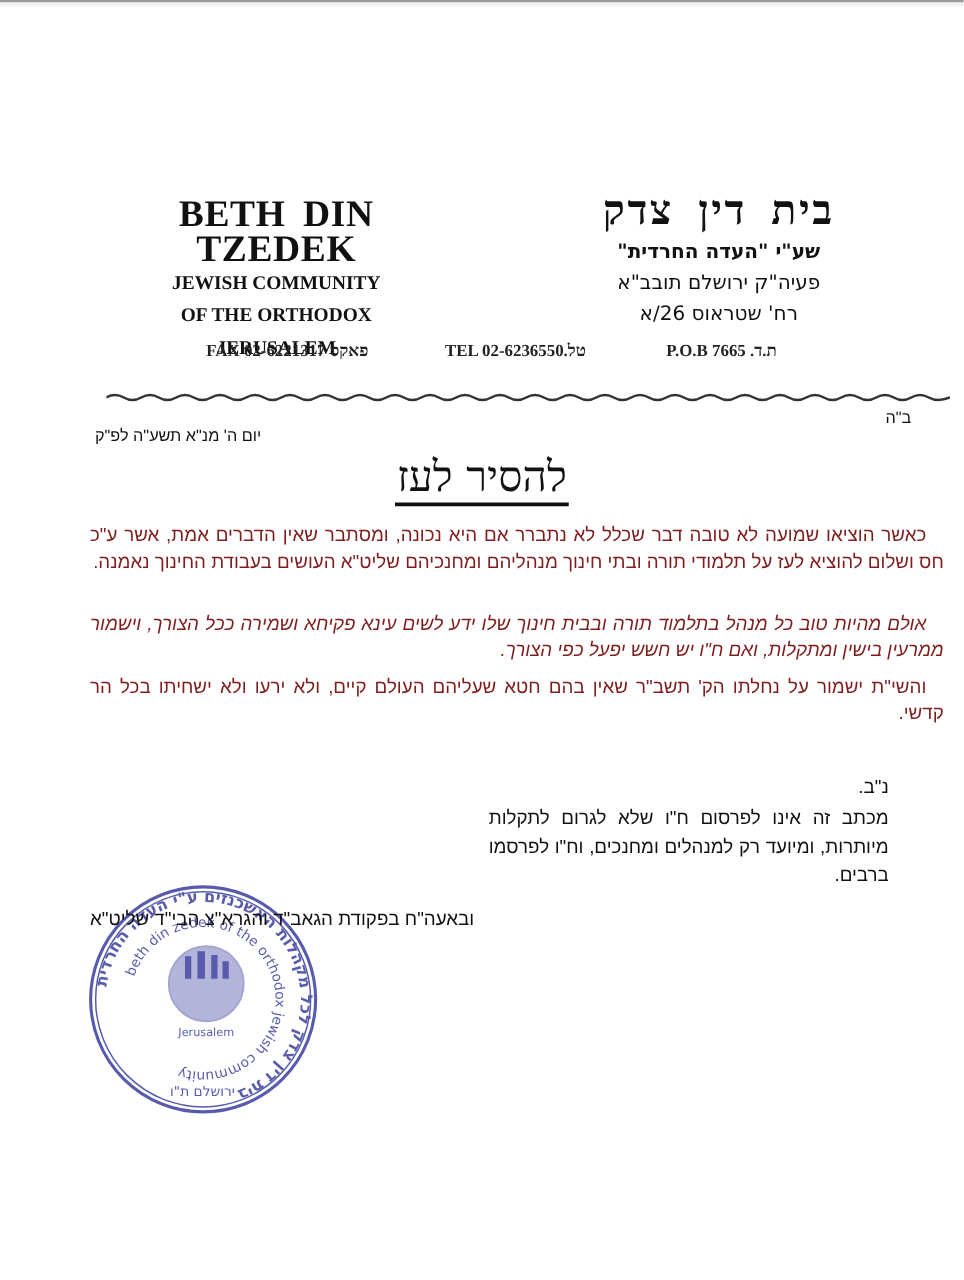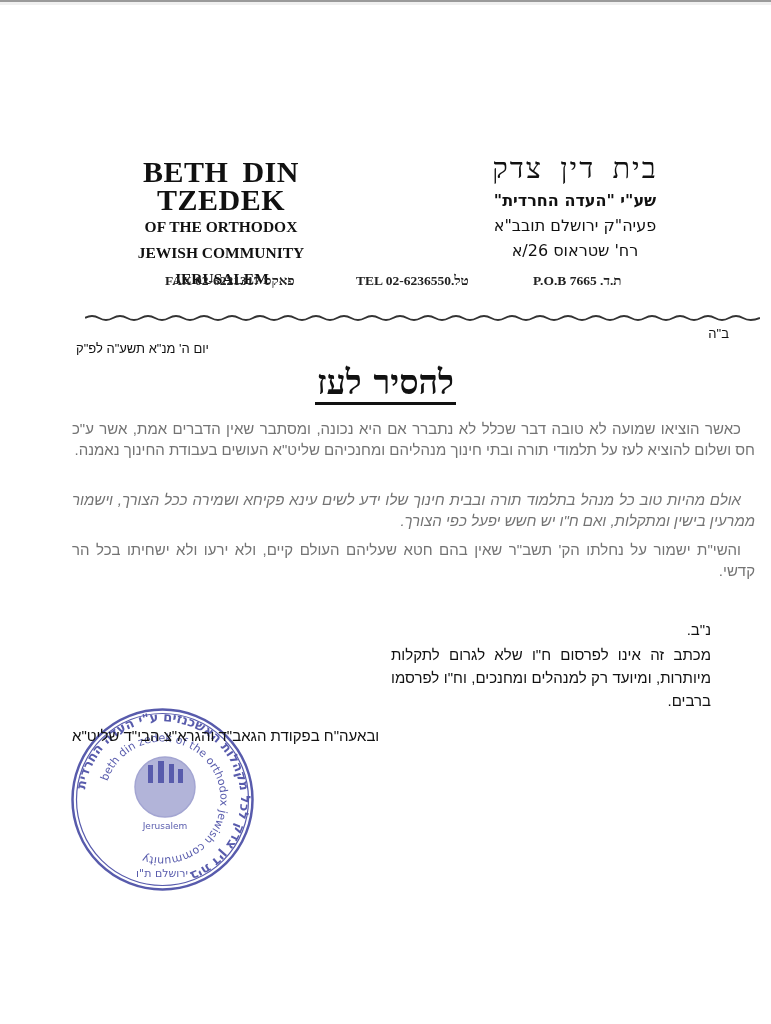--- a/index.html
+++ b/index.html
@@ -11,40 +11,40 @@
     .topline2 { position: absolute; left: 0; top: 2px; width: 771px; height: 3px; background: #f0f0f0; }
 
     .en-head { position: absolute; left: 96px; top: 158px; width: 250px; text-align: center;
       font-family: "Liberation Serif", serif; font-weight: bold; color: #111; }
     .en-title { font-size: 30px; letter-spacing: 0.5px; line-height: 28px; word-spacing: 6px; }
     .en-line { font-size: 15.5px; line-height: 26px; }
     .en-line.addr { word-spacing: 4px; }
 
     .he-head { position: absolute; left: 440px; top: 148px; width: 270px; text-align: center; direction: rtl;
       font-family: "DejaVu Serif", serif; color: #111; }
-    .he-title { font-size: 29px; font-weight: normal; line-height: 40px; letter-spacing: 2px; word-spacing: 6px; }
+    .he-title { font-size: 33px; font-weight: bold; line-height: 40px; letter-spacing: 2px; word-spacing: 6px; }
     .he-line { font-family: "DejaVu Sans", sans-serif; font-size: 16px; line-height: 25px; }
     .he-line.bold { font-weight: bold; }
 
     .contact { position: absolute; top: 273px; font-family: "Liberation Serif", serif; font-weight: bold; font-size: 13.5px; color: #222; white-space: nowrap; }
     .contact.fax { left: 165px; }
     .contact.tel { left: 356px; }
     .contact.pob { left: 533px; }
 
     .wave { position: absolute; left: 85px; top: 313px; width: 675px; height: 10px; }
 
     .bh { position: absolute; right: 42px; top: 326px; font-size: 13px; direction: rtl; }
     .date { position: absolute; left: 76px; top: 341px; font-size: 13px; direction: rtl; }
 
     .title { position: absolute; left: 0; width: 771px; top: 362px; text-align: center; }
-    .title span { font-family: "DejaVu Serif", serif; font-weight: bold; font-size: 34px; line-height: 40px;
+    .title span { font-family: "DejaVu Serif", serif; font-weight: normal; font-size: 34px; line-height: 40px;
       display: inline-block; border-bottom: 3px solid #111; padding: 0 2px 0; direction: rtl; }
 
     .body-text { position: absolute; left: 72px; width: 683px; direction: rtl; text-align: justify;
-      font-size: 15px; line-height: 21px; color: #737373; }
+      font-size: 15px; line-height: 21px; color: #7f1d1d; }
     .body-text p { margin: 0; text-indent: 14px; }
     .p1 { top: 418px; }
     .p2 { top: 489px; font-style: italic; }
     .p3 { top: 539px; }
 
     .nb { position: absolute; right: 60px; top: 621px; font-size: 15px; direction: rtl; }
     .nb-text { position: absolute; right: 60px; top: 643px; width: 320px; direction: rtl; text-align: justify;
       font-size: 15px; line-height: 23px; }
     .nb-text p { margin: 0; }
 
@@ -53,22 +53,22 @@
     .stamp { position: absolute; left: 70px; top: 707px; width: 185px; height: 185px; z-index: 1; opacity: 0.85; }
   </style>
 </head>
 <body>
 
 <div class="topline"></div>
 <div class="topline2"></div>
 
 <div class="en-head">
   <div class="en-title">BETH DIN TZEDEK</div>
+  <div class="en-line">JEWISH COMMUNITY</div>
   <div class="en-line">OF THE ORTHODOX</div>
-  <div class="en-line">JEWISH COMMUNITY</div>
   <div class="en-line">JERUSALEM</div>
 </div>
 
 <div class="he-head">
   <div class="he-title">בית דין צדק</div>
   <div class="he-line bold">שע"י "העדה החרדית"</div>
   <div class="he-line">פעיה"ק ירושלם תובב"א</div>
   <div class="he-line">רח' שטראוס 26/א</div>
 </div>
 

